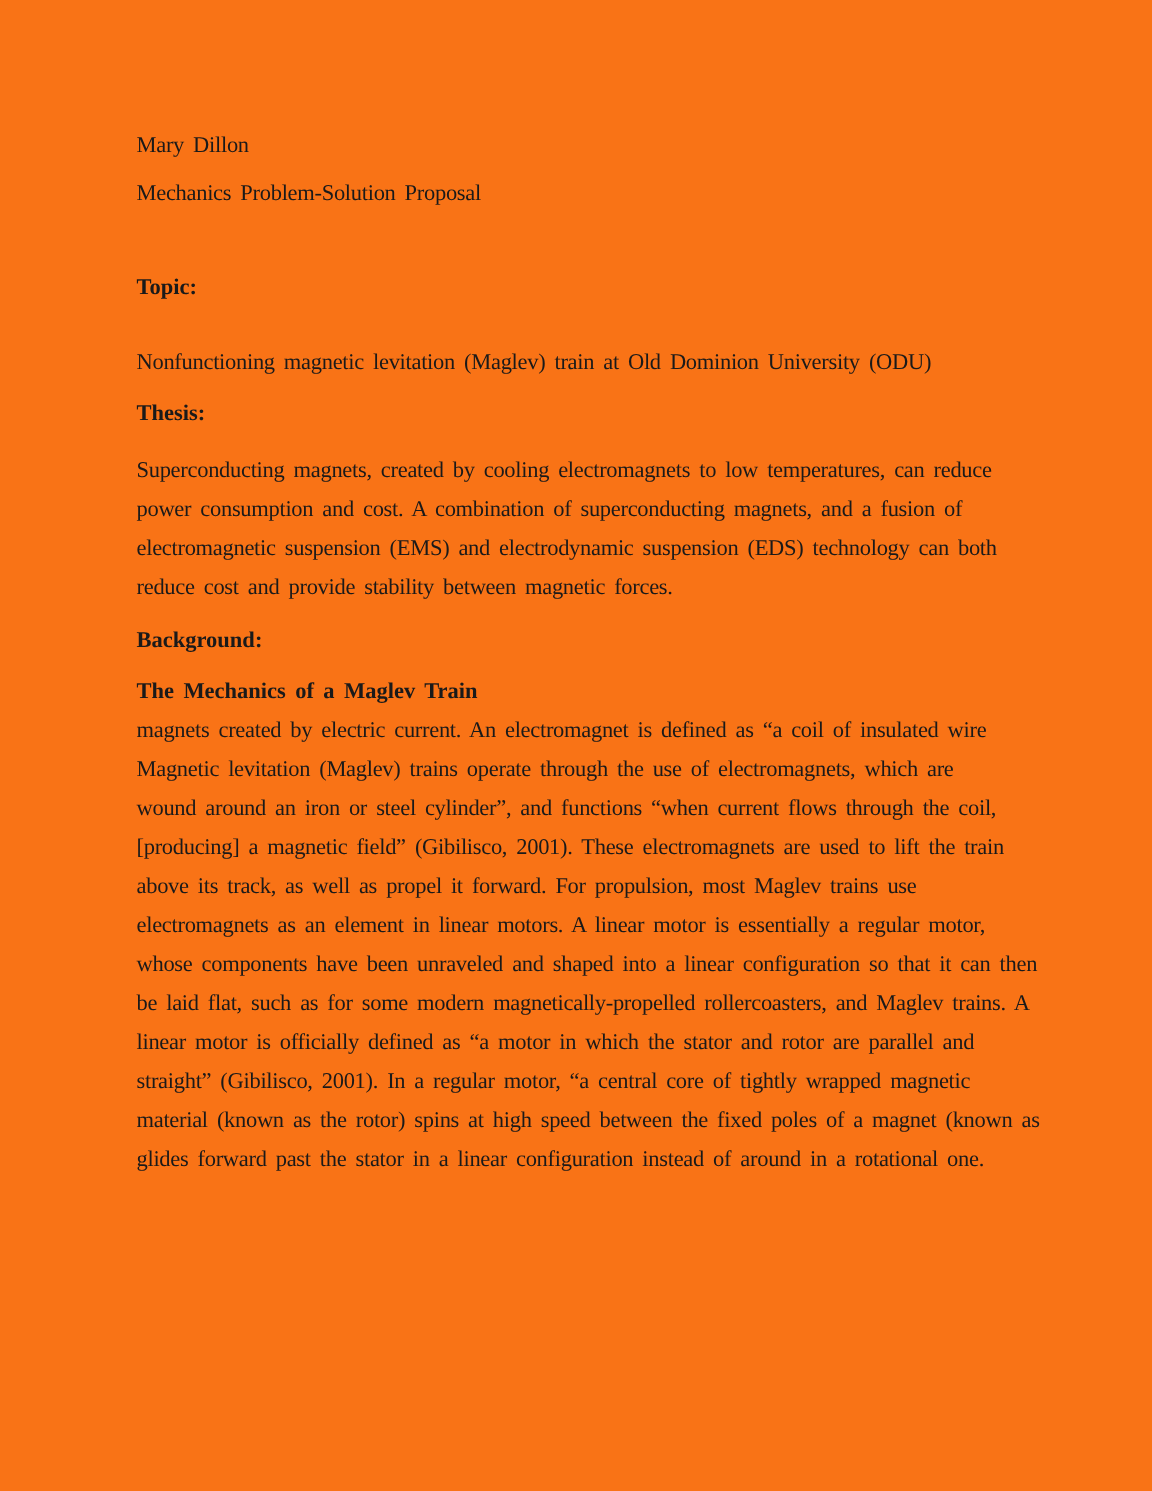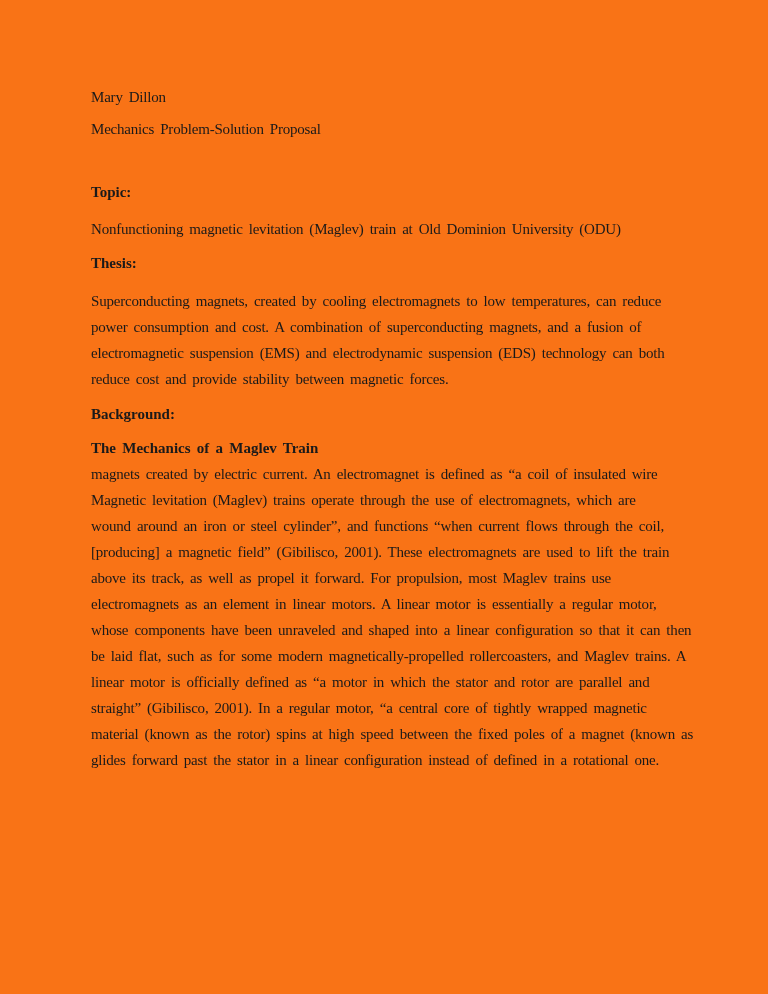--- a/index.html
+++ b/index.html
@@ -22,21 +22,21 @@
   p { margin: 0; }
   .line {
     line-height: 26px;
     white-space: nowrap;
     letter-spacing: -0.2px;
     word-spacing: 2.5px;
   }
   .heading { font-weight: bold; letter-spacing: 0; }
   .mb6  { margin-bottom: 6px; }
   .mb37 { margin-bottom: 37px; }
-  .mb11 { margin-bottom: 11px; }
+  .mb11 { margin-bottom: 24px; }
   .mb8  { margin-bottom: 8px; }
   .mb12 { margin-bottom: 12px; }
   .mb9  { margin-bottom: 9px; }
   .mb16 { margin-bottom: 0; }
 </style>
 </head>
 <body>
 
 <div class="page">
 
@@ -63,16 +63,16 @@
     <p class="line">Magnetic levitation (Maglev) trains operate through the use of electromagnets, which are</p>
     <p class="line">wound around an iron or steel cylinder”, and functions “when current flows through the coil,</p>
     <p class="line">[producing] a magnetic field” (Gibilisco, 2001). These electromagnets are used to lift the train</p>
     <p class="line">above its track, as well as propel it forward. For propulsion, most Maglev trains use</p>
     <p class="line">electromagnets as an element in linear motors. A linear motor is essentially a regular motor,</p>
     <p class="line">whose components have been unraveled and shaped into a linear configuration so that it can then</p>
     <p class="line">be laid flat, such as for some modern magnetically-propelled rollercoasters, and Maglev trains. A</p>
     <p class="line">linear motor is officially defined as “a motor in which the stator and rotor are parallel and</p>
     <p class="line">straight” (Gibilisco, 2001). In a regular motor, “a central core of tightly wrapped magnetic</p>
     <p class="line">material (known as the rotor) spins at high speed between the fixed poles of a magnet (known as</p>
-    <p class="line">glides forward past the stator in a linear configuration instead of defined in a rotational one.</p>
+    <p class="line">glides forward past the stator in a linear configuration instead of around in a rotational one.</p>
   </div>
 
 </div>
 
 </body></html>

